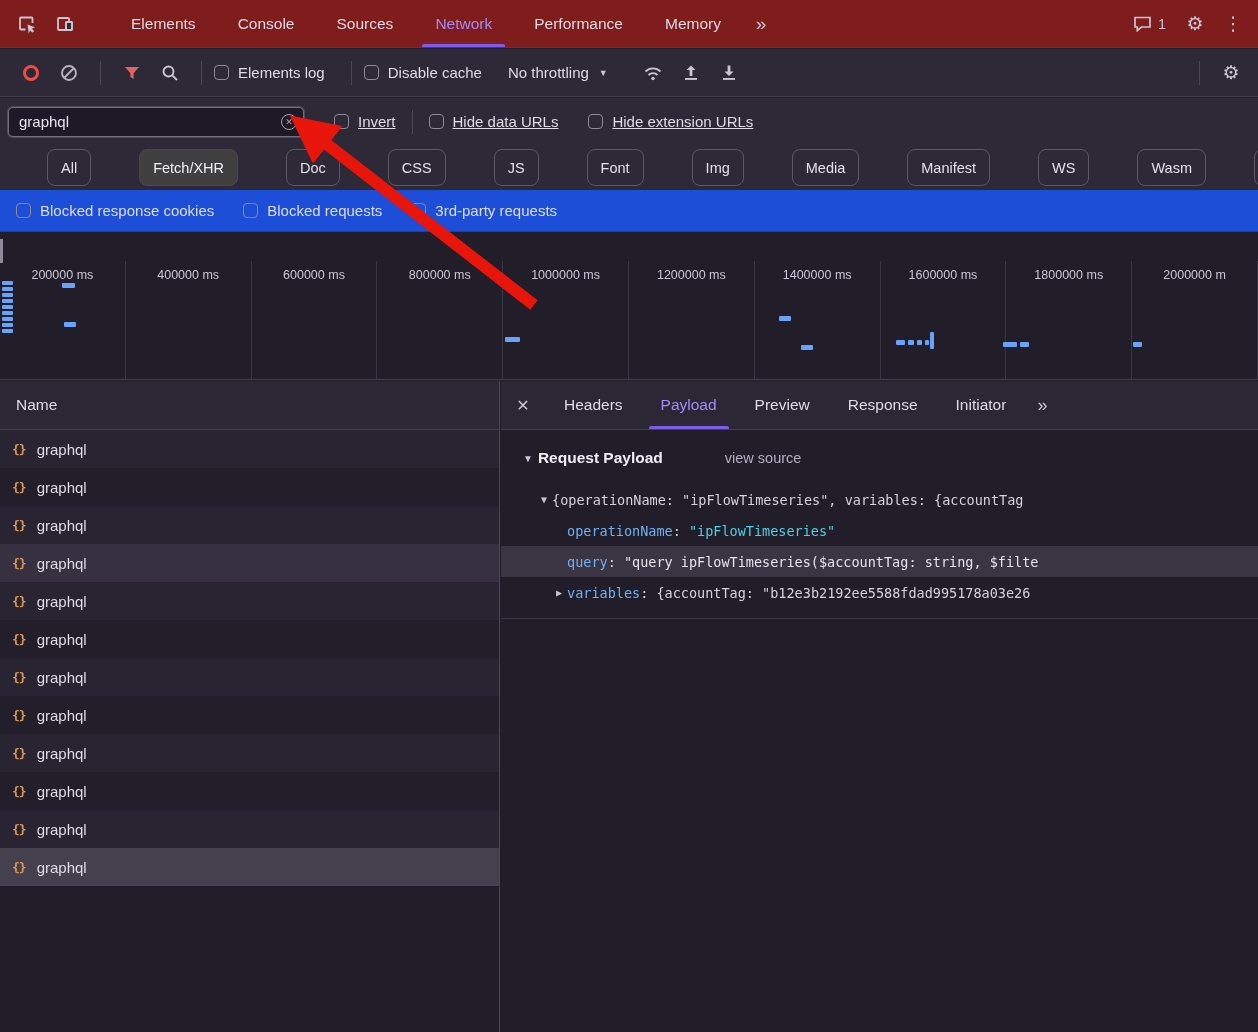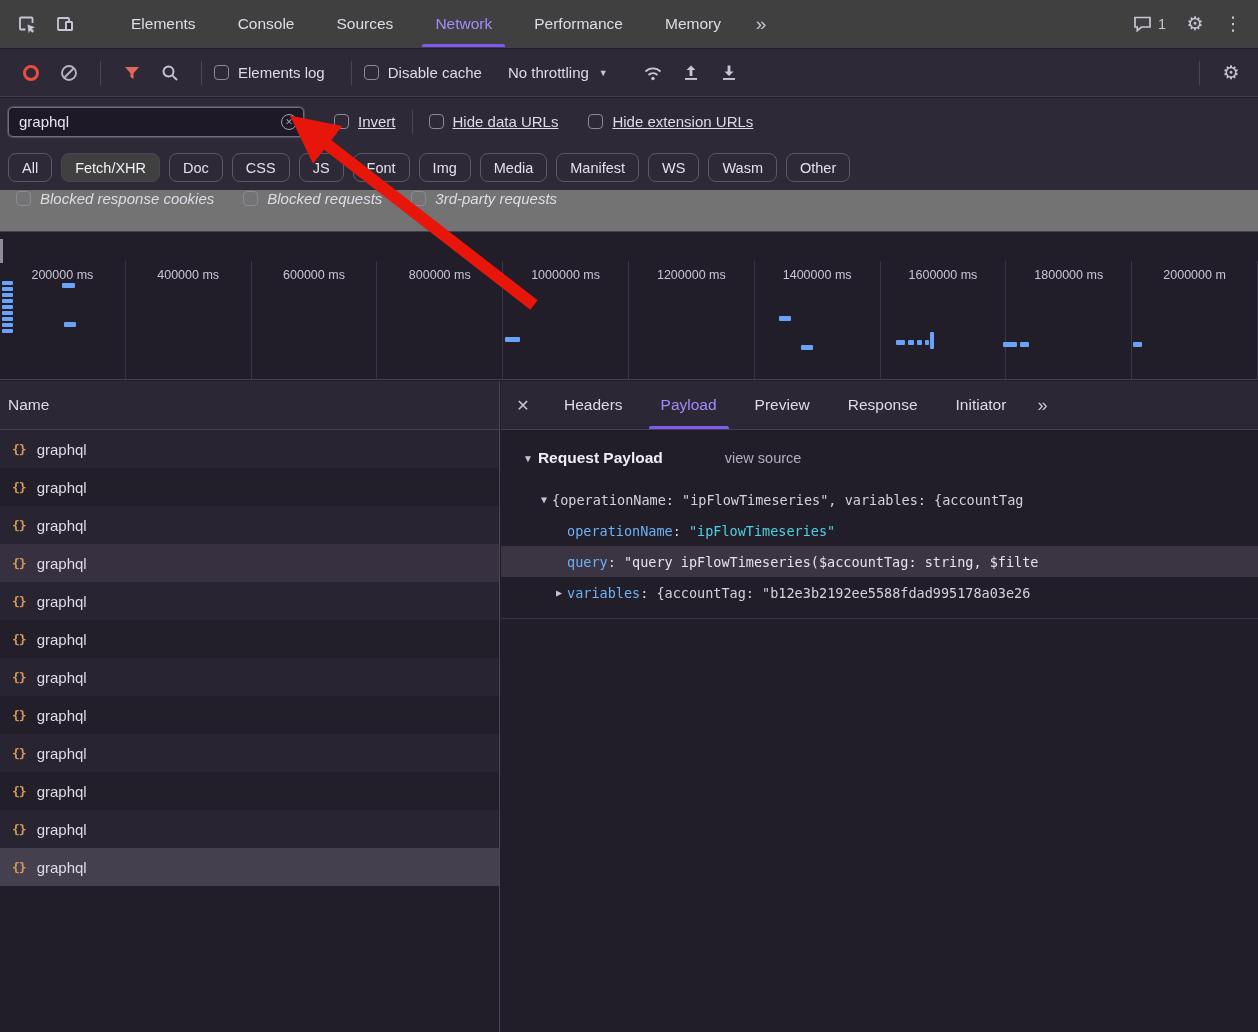--- a/index.html
+++ b/index.html
@@ -9,21 +9,21 @@
     background:#211d29; color:#dfdce6;
     font-family:"Liberation Sans", sans-serif;
     -webkit-font-smoothing:antialiased;
   }
   .spacer { flex:1; }
   .vsep { width:1px; height:24px; background:#4a4656; margin:0 12px; flex:none; }
   .icon-btn { width:38px; height:38px; display:flex; align-items:center; justify-content:center; color:#c9c5d4; flex:none; cursor:default; }
   .glyph { font-size:19px; line-height:1; color:#c9c5d4; }
 
   
-  .tabbar { position:absolute; left:0; top:0; width:100%; height:48px; background:#404040; border-bottom:1px solid #433f4e; display:flex; align-items:center; padding:0 6px 0 8px; z-index:5; }
+  .tabbar { position:absolute; left:0; top:0; width:100%; height:48px; background:#7f1d1d; border-bottom:1px solid #433f4e; display:flex; align-items:center; padding:0 6px 0 8px; z-index:5; }
   .main-tab { height:100%; display:flex; align-items:center; padding:0 21px; font-size:15.5px; position:relative; white-space:nowrap; }
   .main-tab.active { color:#a58af9; }
   .main-tab.active::after { content:""; position:absolute; left:8px; right:8px; bottom:0; height:3px; background:#7e5bef; border-radius:2px 2px 0 0; }
   .tabs-start-gap { width:26px; flex:none; }
   .badge-group { display:flex; align-items:center; gap:6px; padding:0 10px; color:#c9c5d4; font-size:14.5px; }
 
   
   .nettoolbar { position:absolute; left:0; top:49px; width:100%; height:48px; background:#2d2936; border-bottom:1px solid #433f4e; display:flex; align-items:center; padding:0 8px 0 12px; z-index:5; }
   .record-dot { width:16px; height:16px; border:3px solid #ee4b42; border-radius:50%; }
   .cb { width:15px; height:15px; border:1.8px solid #8d8999; border-radius:4px; margin-right:9px; flex:none; background:transparent; }
@@ -35,37 +35,37 @@
   .filterrow { position:absolute; left:0; top:98px; width:100%; height:47px; background:#2d2936; display:flex; align-items:center; padding-left:8px; z-index:5; }
   .filter-box { position:relative; width:296px; height:30px; flex:none; }
   .filter-input { width:100%; height:100%; background:#1d1926; border:1px solid #716d7d; box-shadow:0 0 0 1px #4f4b5c; border-radius:5px; color:#e8e5ee; font-size:15px; padding:0 30px 0 10px; font-family:"Liberation Sans",sans-serif; outline:none; }
   .clear-circle { position:absolute; right:7px; top:7px; width:16px; height:16px; border:1.5px solid #a5a1b0; border-radius:50%; color:#a5a1b0; font-size:9px; display:flex; align-items:center; justify-content:center; }
   .filterrow .cb-group { margin-left:30px; margin-right:0;text-decoration:underline; }
   .filterrow .cb-group + .vsep { margin:0 16px; }
   .filterrow .cb-group.tight { margin-left:0; margin-right:30px; }
 
   
   .chiprow { position:absolute; left:0; top:145px; width:100%; height:45px; background:#2d2936; display:flex; align-items:center; gap:9px; padding-left:8px; z-index:5; }
-  .chip { height:29px; display:flex; align-items:center; padding:0 13px; border:1px solid #5c5868; border-radius:8px; font-size:14.5px; color:#e3e0ea; white-space:nowrap; }
+  .chip { height:37px; display:flex; align-items:center; padding:0 13px; border:1px solid #5c5868; border-radius:8px; font-size:14.5px; color:#e3e0ea; white-space:nowrap;margin-left:39px; }
   .chip.selected { background:#404040; border-color:#4a4457; color:#f2f0f6; }
 
   
-  .optsrow { position:absolute; left:0; top:190px; width:100%; height:42px; background:#737373; border-bottom:1px solid #433f4e; display:flex; align-items:flex-start; padding-left:16px; z-index:5;font-style:italic; }
+  .optsrow { position:absolute; left:0; top:190px; width:100%; height:42px; background:#1d4ed8; border-bottom:1px solid #433f4e; display:flex; align-items:center; padding-left:16px; z-index:5; }
   .optsrow .cb-group { margin-right:29px; }
 
   
   .timeline { position:absolute; left:0; top:233px; width:100%; height:147px; background:#211d29; border-bottom:1px solid #433f4e; display:flex; }
   .tl-cell { flex:1; border-right:1px solid #3a3645; font-size:12.5px; color:#cac6d5; text-align:center; padding-top:7px; overflow:hidden; white-space:nowrap;margin-top:28px; }
   .tl-bars { position:absolute; left:0; top:0; width:100%; height:100%; }
   .tl-bar { position:absolute; border-radius:1px; }
   .tl-nub { position:absolute; left:0; top:6px; width:3px; height:24px; background:#8f8b9b; }
 
   
   .requests { position:absolute; left:0; top:381px; width:500px; bottom:0; background:#211d29; border-right:1px solid #4a4656; overflow:hidden; }
-  .req-header { height:49px; border-bottom:1px solid #433f4e; background:#2b2734; display:flex; align-items:center; padding-left:8px; font-size:15.5px; }
+  .req-header { height:49px; border-bottom:1px solid #433f4e; background:#2b2734; display:flex; align-items:center; padding-left:16px; font-size:15.5px; }
   .req-row { height:38px; display:flex; align-items:center; padding-left:12px; gap:11px; font-size:15px; }
   .req-rows .req-row:nth-child(odd) { background:#282432; }
   .req-rows .req-row:nth-child(even) { background:#221e2a; }
   .req-rows .req-row.focused { background:#363041; }
   .req-rows .req-row.selected { background:#45404e; }
   .braces-icon { font-family:"DejaVu Sans Mono",monospace; font-weight:bold; font-size:13px; color:#d99859; letter-spacing:-1px; flex:none; }
 
   .detail { position:absolute; left:501px; top:381px; right:0; bottom:0; background:#211d29; overflow:hidden; }
   .detail-tabs { height:49px; background:#2b2734; border-bottom:1px solid #433f4e; display:flex; align-items:center; }
   .close-x { width:44px; height:100%; display:flex; align-items:center; justify-content:center; font-size:16px; color:#c9c5d4; }

